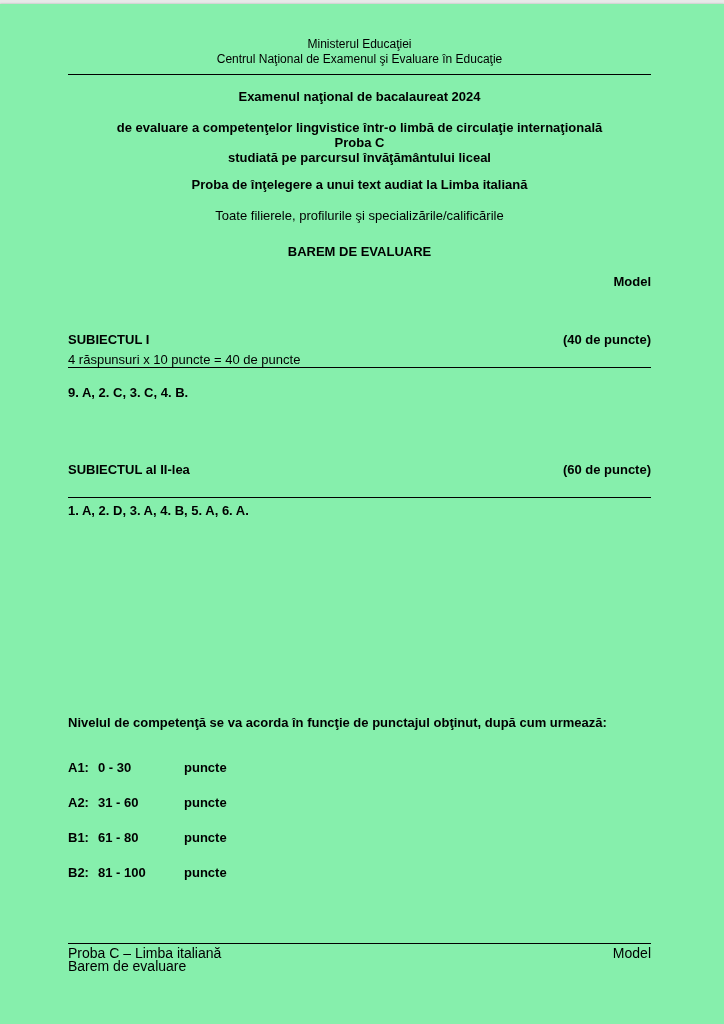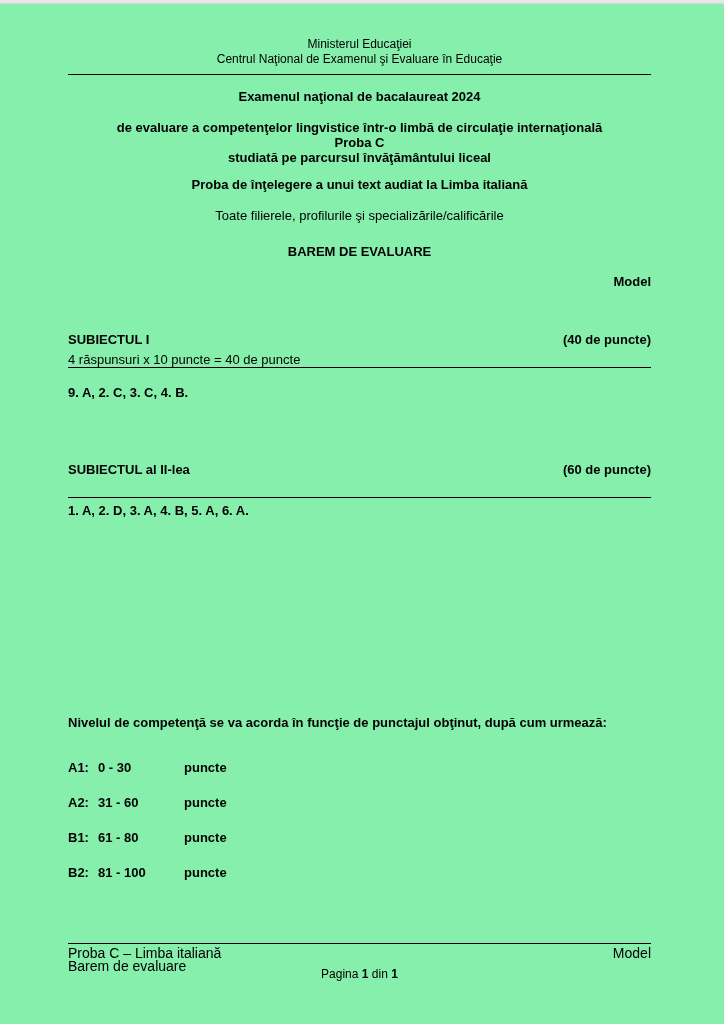--- a/index.html
+++ b/index.html
@@ -99,21 +99,15 @@
 
     <div class="abs foot-row" style="top:943px;">
       <span>Proba C – Limba italiană</span>
       <span>Model</span>
     </div>
 
     <div class="abs foot-row" style="top:956px;">
       <span>Barem de evaluare</span>
     </div>
 
-    <div class="abs center" style="top:963px; font-size:12px;">
-      <span>Pagina</span>
-      <b>1</b>
-      <span>din</span>
-      <b>1</b>
-    </div>
 
   </div>
 </div>
 
 </body></html>

